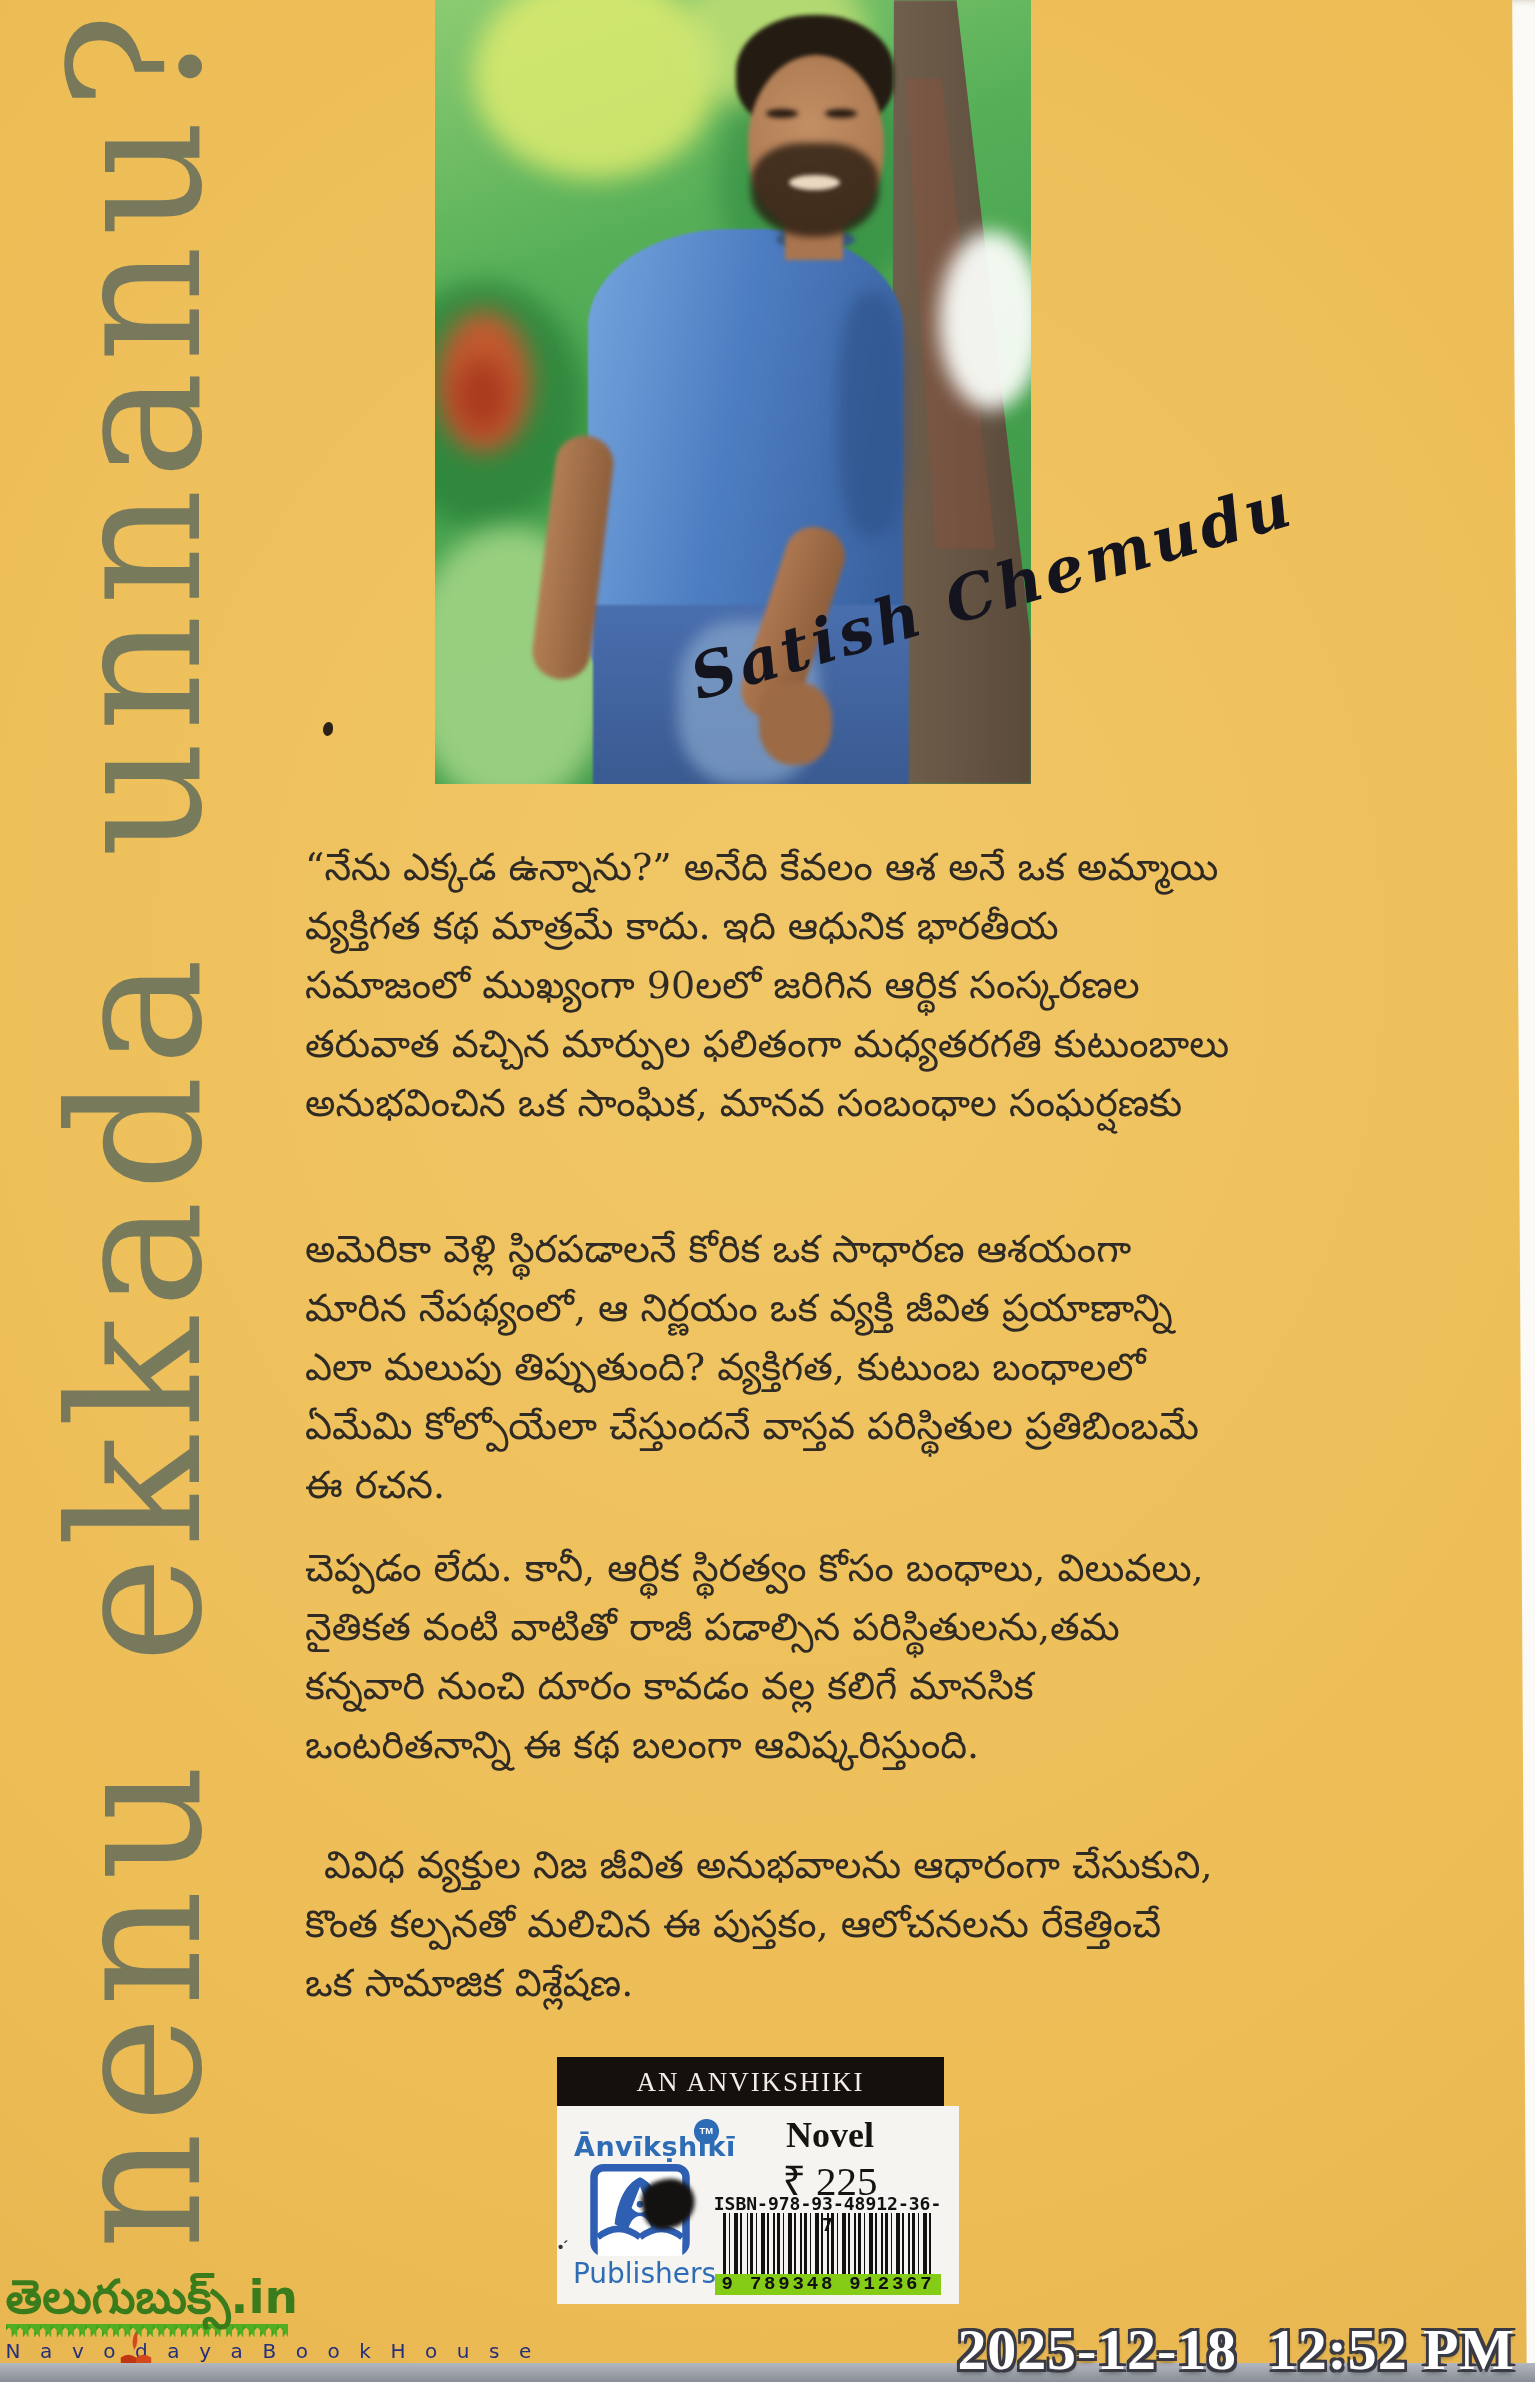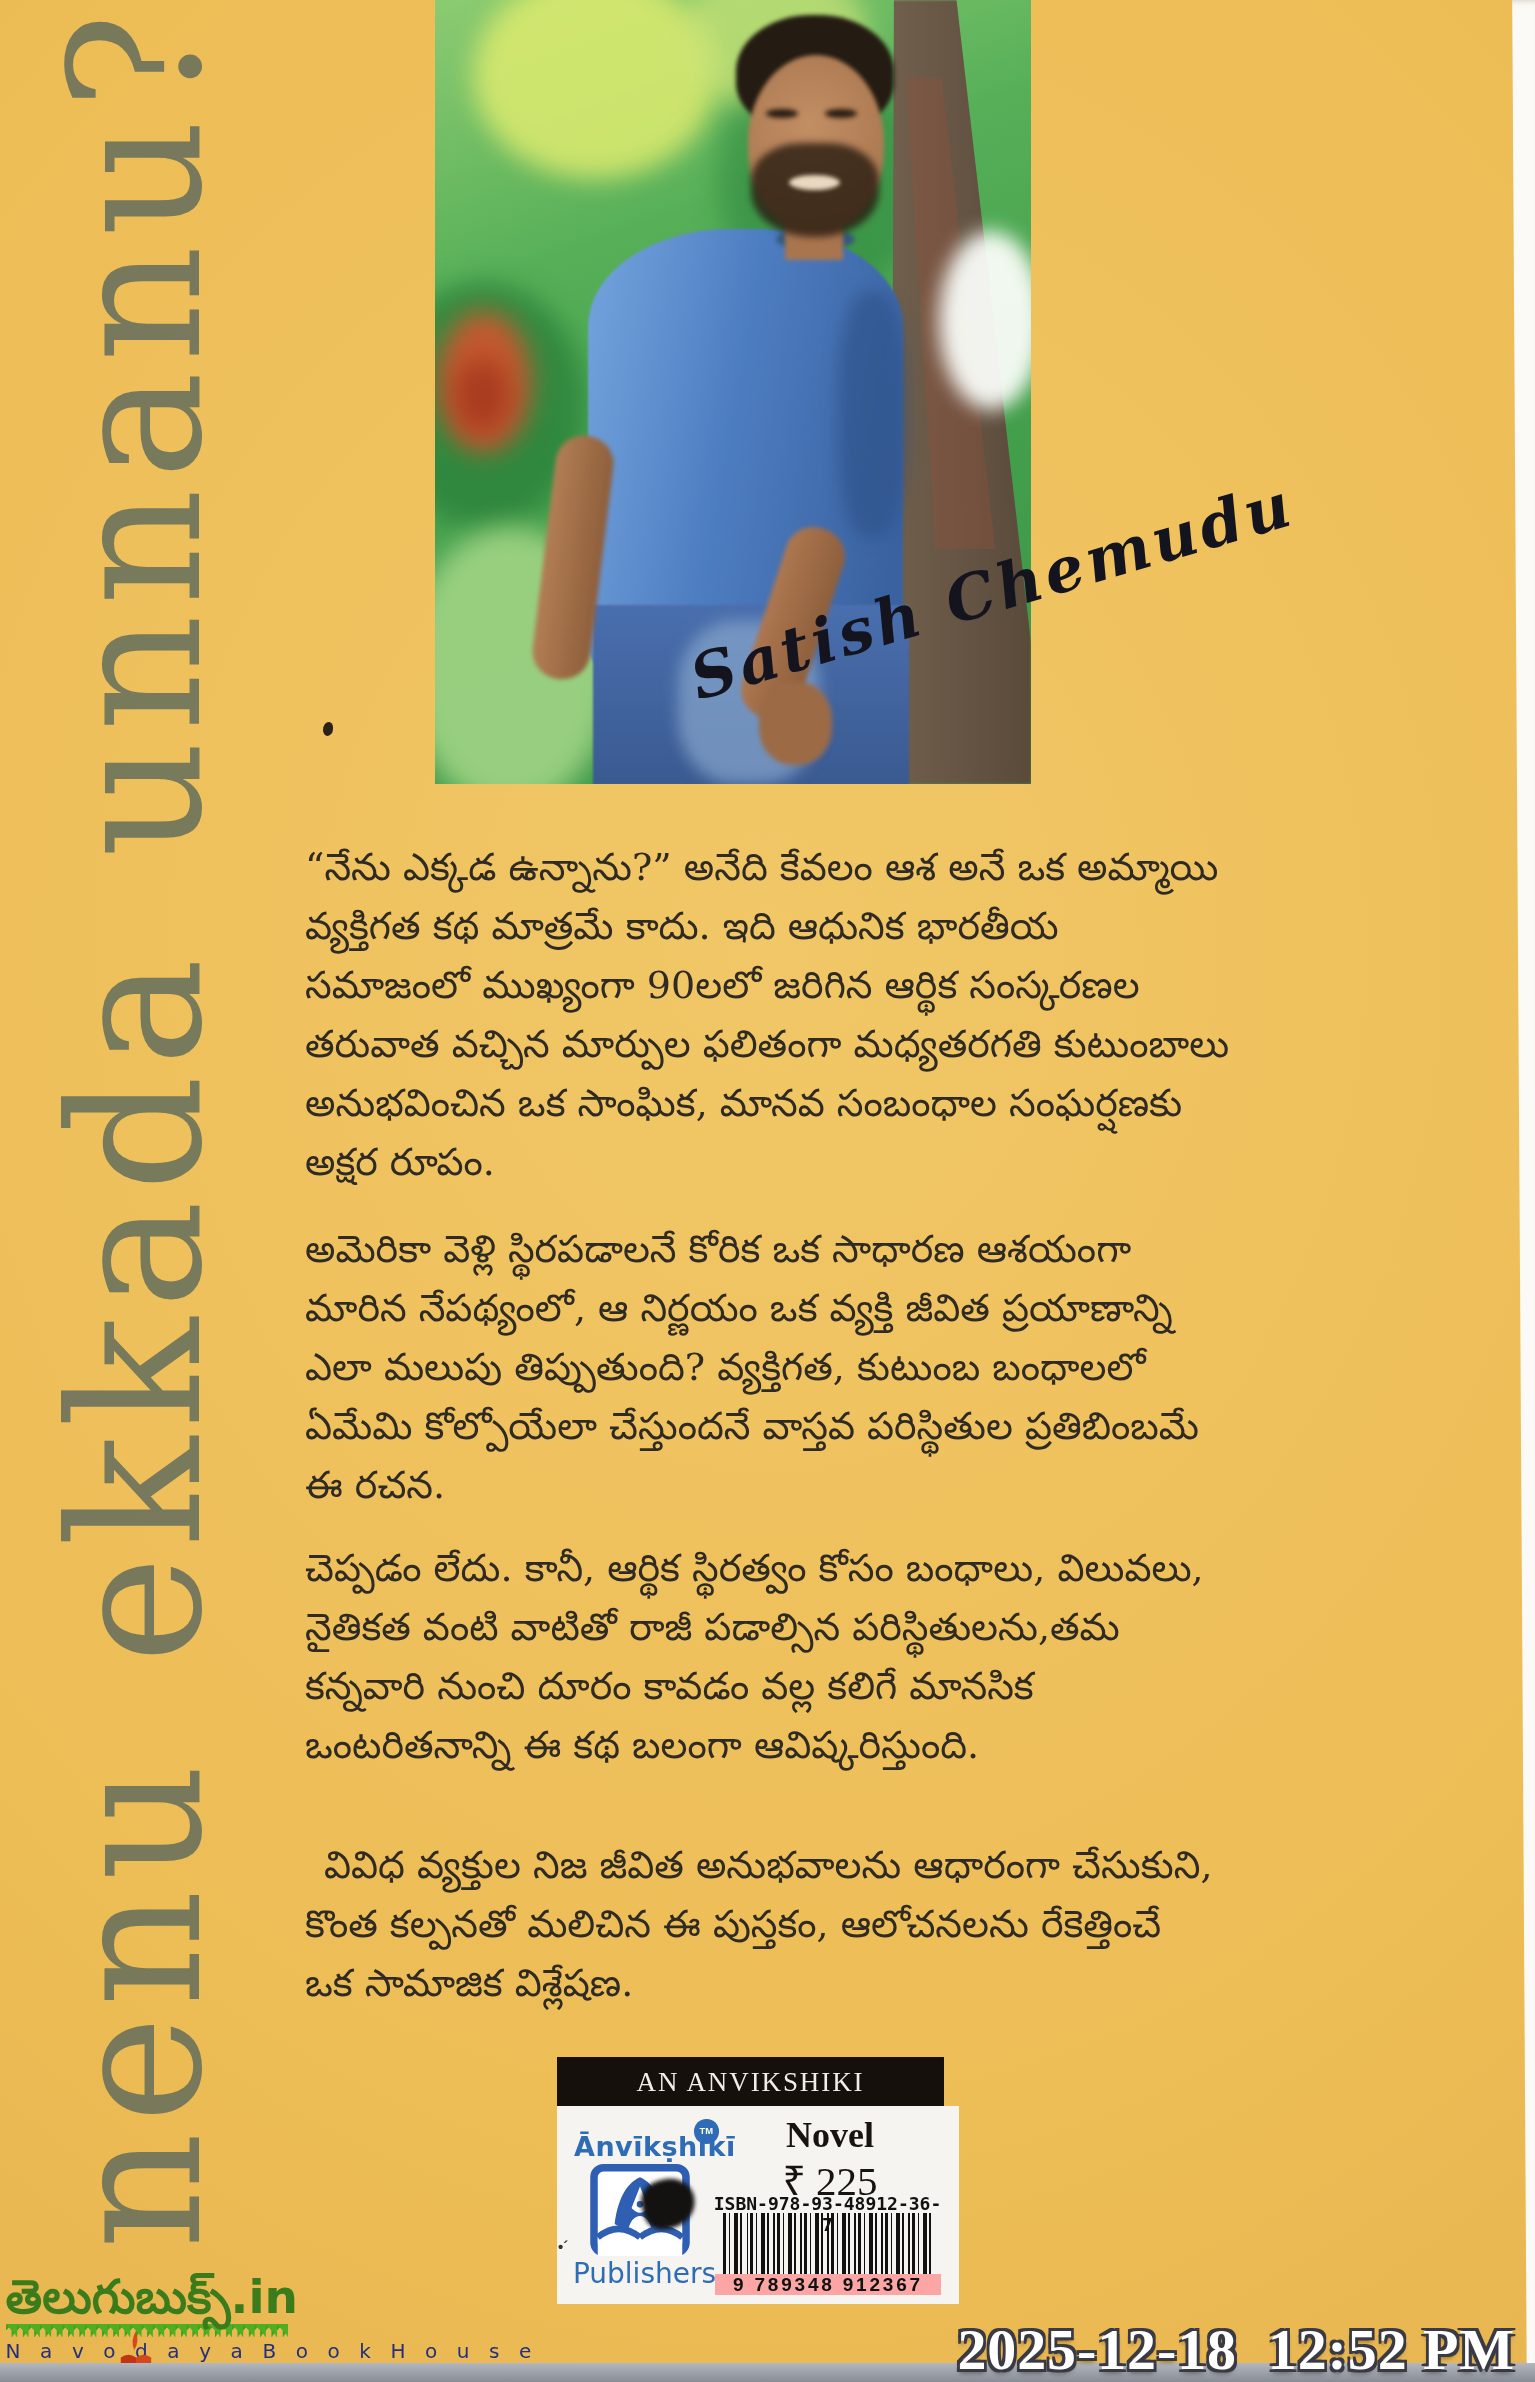--- a/index.html
+++ b/index.html
@@ -145,22 +145,22 @@
     background:
       repeating-linear-gradient(90deg,
         #111 0 2.8px, transparent 2.8px 5.6px,
         #111 5.6px 6.6px, transparent 6.6px 11.3px,
         #111 11.3px 15px, transparent 15px 17px,
         #111 17px 19px, transparent 19px 23.5px,
         #111 23.5px 25.4px, transparent 25.4px 27px);
   }
   .barcode-digits{
     position:absolute;left:158px;top:168px;width:226px;text-align:center;
-    background:#fca5a5;
-    font-family:Liberation Sans, sans-serif;font-weight:bold;font-size:19px;color:#111;
+    background:#84cc16;
+    font-family:Liberation Mono, monospace;font-weight:bold;font-size:19px;color:#111;
     letter-spacing:2.8px;line-height:21px;
   }
   .ink-smudge{
     position:absolute;left:85px;top:73px;width:53px;height:49px;
     background:#141210;border-radius:46% 54% 58% 42%;
     filter:blur(1.9px);transform:rotate(-15deg);
   }
 
   
   .watermark{position:absolute;left:5.6px;top:2271px;width:301px;}
@@ -252,21 +252,20 @@
 
   <div class="signature">Satish Chemudu</div>
 
   <div class="blurb">
     <div class="para p1">
       <div class="line">“నేను ఎక్కడ ఉన్నాను?” అనేది కేవలం ఆశ అనే ఒక అమ్మాయి</div>
       <div class="line">వ్యక్తిగత కథ మాత్రమే కాదు. ఇది ఆధునిక భారతీయ</div>
       <div class="line">సమాజంలో ముఖ్యంగా 90లలో జరిగిన ఆర్థిక సంస్కరణల</div>
       <div class="line">తరువాత వచ్చిన మార్పుల ఫలితంగా మధ్యతరగతి కుటుంబాలు</div>
       <div class="line">అనుభవించిన ఒక సాంఘిక, మానవ సంబంధాల సంఘర్షణకు</div>
-      <div class="line">అక్షర రూపం.</div>
     </div>
     <div class="para p2">
       <div class="line">అమెరికా వెళ్లి స్థిరపడాలనే కోరిక ఒక సాధారణ ఆశయంగా</div>
       <div class="line">మారిన నేపథ్యంలో, ఆ నిర్ణయం ఒక వ్యక్తి జీవిత ప్రయాణాన్ని</div>
       <div class="line">ఎలా మలుపు తిప్పుతుంది? వ్యక్తిగత, కుటుంబ బంధాలలో</div>
       <div class="line">ఏమేమి కోల్పోయేలా చేస్తుందనే వాస్తవ పరిస్థితుల ప్రతిబింబమే</div>
       <div class="line">ఈ రచన.</div>
     </div>
     <div class="para p3">
       <div class="line">చెప్పడం లేదు. కానీ, ఆర్థిక స్థిరత్వం కోసం బంధాలు, విలువలు,</div>

